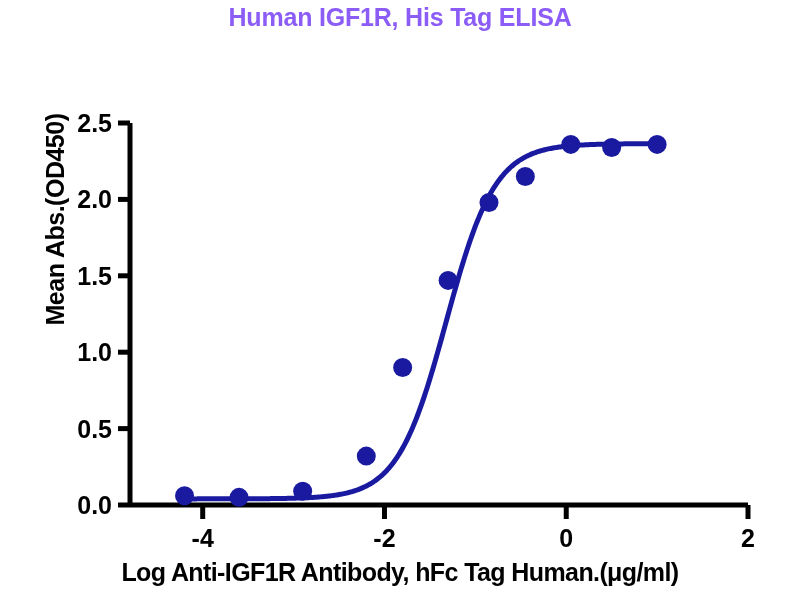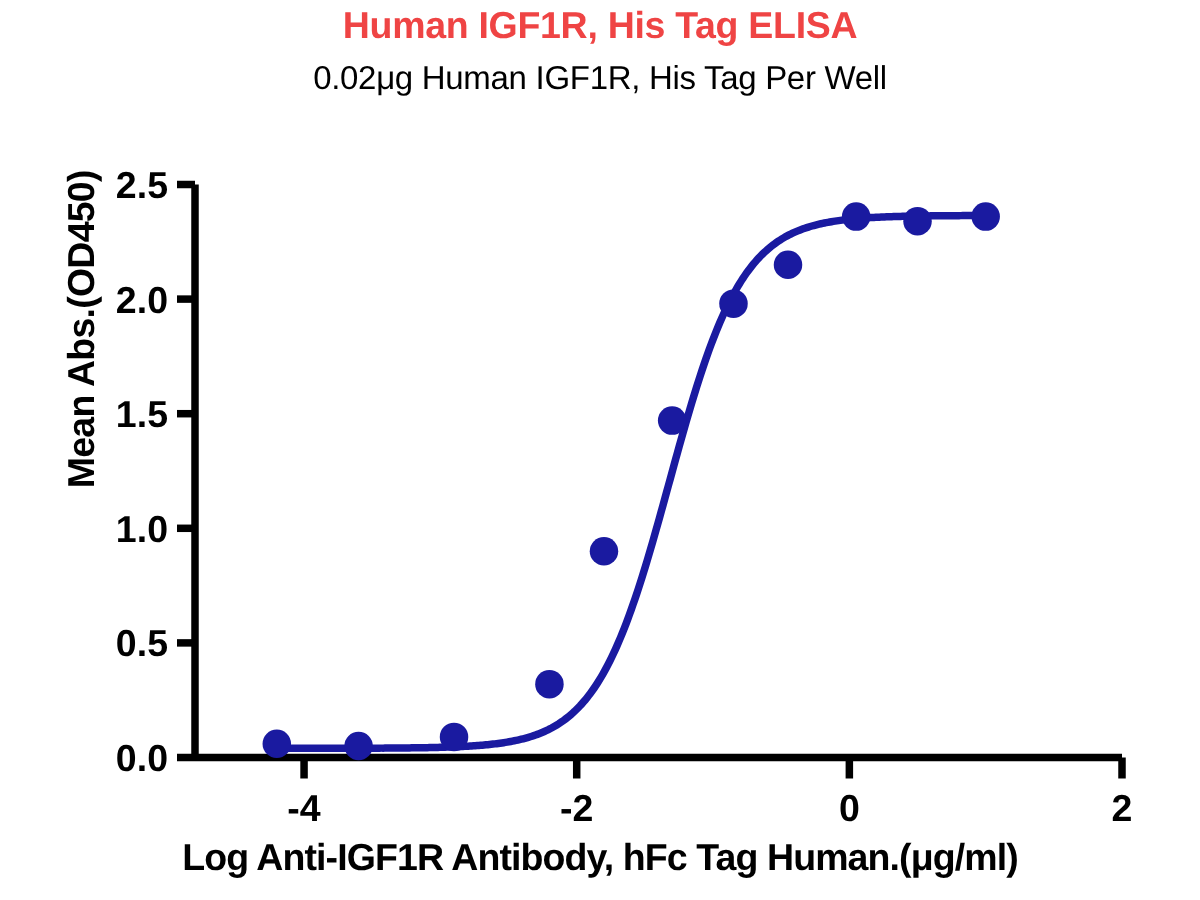--- a/index.html
+++ b/index.html
@@ -24,21 +24,21 @@
     position: absolute;
     left: 0;
     top: 2px;
     width: 800px;
     text-align: center;
   }
   .chart-title {
     font-family: "Liberation Sans", sans-serif;
     font-size: 25px;
     font-weight: bold;
-    color: #ef4444;
+    color: #8b5cf6;
     letter-spacing: -0.2px;
     line-height: 30px;
   }
   .chart-subtitle {
     font-family: "Liberation Sans", sans-serif;
     font-size: 22px;
     font-weight: normal;
     color: #000000;
     letter-spacing: -0.2px;
     line-height: 30px;
@@ -85,21 +85,20 @@
     fill: #000000;
   }
 </style>
 </head>
 <body>
 
 <div id="chart-root">
 
   <div class="title-block">
     <div class="chart-title">Human IGF1R, His Tag ELISA</div>
-    <div class="chart-subtitle">0.02μg Human IGF1R, His Tag Per Well</div>
   </div>
 
   <div class="ylabel">Mean Abs.(OD450)</div>
   <div class="xlabel">Log Anti-IGF1R Antibody, hFc Tag Human.(μg/ml)</div>
 
   <svg class="plot" viewBox="0 0 800 600">
     <g id="ytick-labels">
         <text x="112" y="514" text-anchor="end" class="tick-text">0.0</text>
         <text x="112" y="437.6" text-anchor="end" class="tick-text">0.5</text>
         <text x="112" y="361.2" text-anchor="end" class="tick-text">1.0</text>

